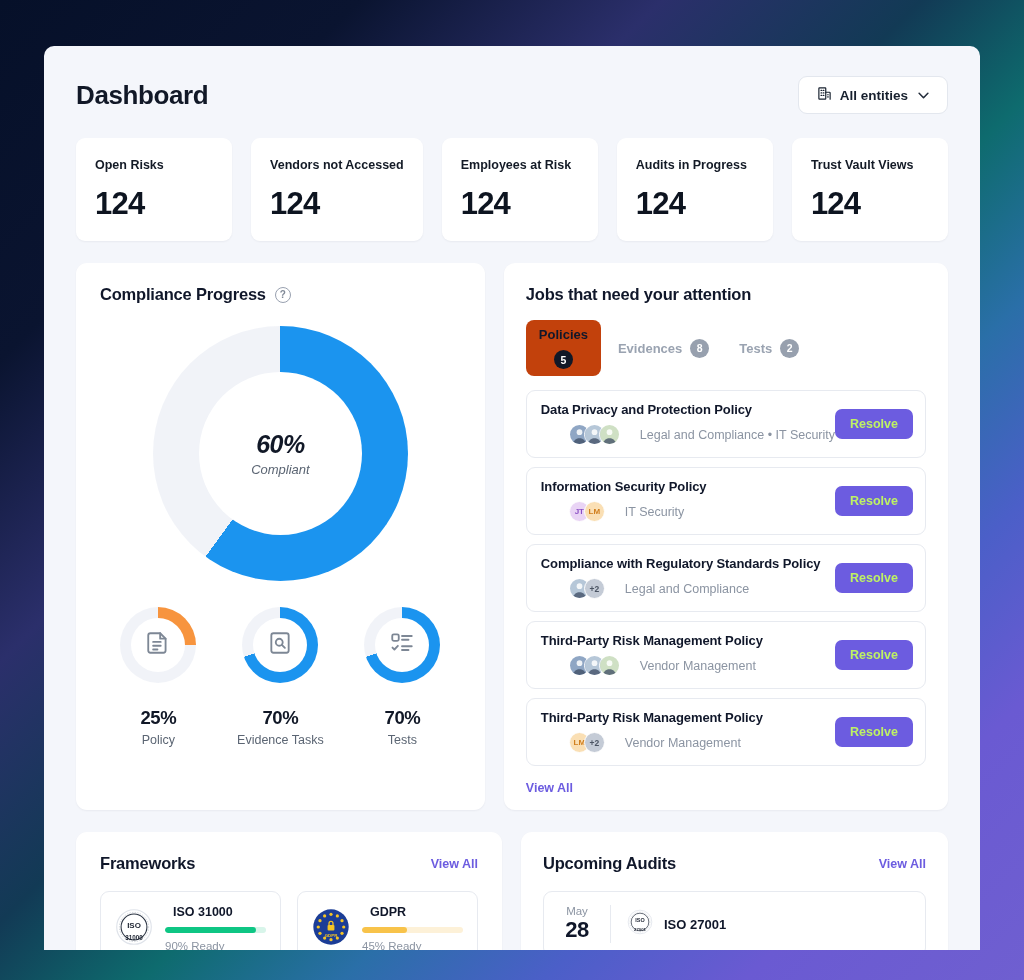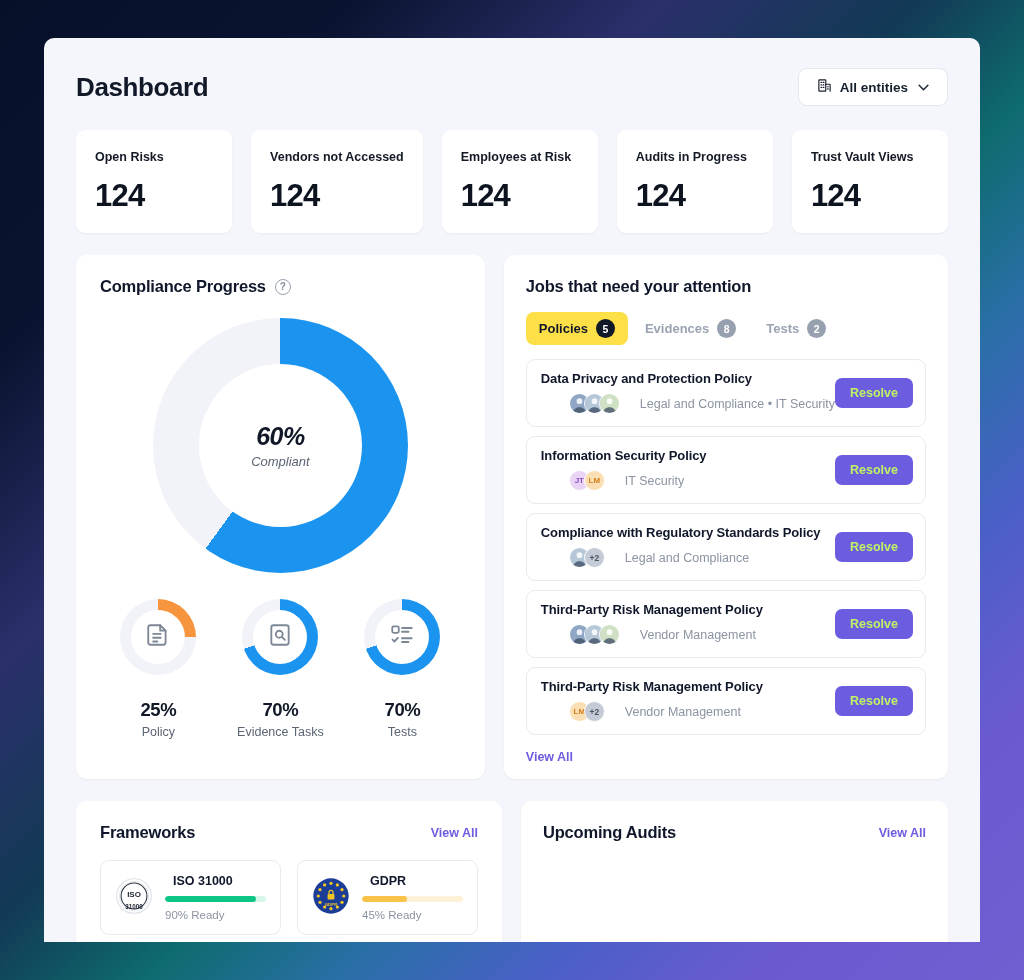--- a/index.html
+++ b/index.html
@@ -18,21 +18,21 @@
         #0e6b6e 56%,
         #2a6fa8 66%,
         #4b5fc8 76%,
         #6a5ad2 86%,
         #6f5fd0 100%);
     position: relative;
   }
   
   #app-window {
     position: absolute;
-    left: 44px; top: 38px;
+    left: 44px; top: 46px;
     width: 936px; height: 904px;
     background: #f4f6fb;
     border-radius: 10px 10px 0 0;
     overflow: hidden;
   }
   #page-scroll { padding: 30px 32px 0 32px; }
 
   
   .page-header {
     display: flex; align-items: center; justify-content: space-between;
@@ -132,21 +132,21 @@
   .gauge-label { margin-top: 4px; font-size: 12.5px; color: #5b6573; }
 
   
   .tabs { display: flex; align-items: center; gap: 4px; margin: 16px 0 14px 0; }
   .tab {
     display: flex; align-items: center; gap: 8px;
     padding: 7px 13px; border-radius: 8px;
     font-size: 13px; font-weight: bold; color: #9aa3b1;
     cursor: pointer; background: transparent;
   }
-  .tab.active { background: #fde047; color: #10172a; }
+  .tab.active { background: #c2410c; color: #10172a; flex-direction: column; }
   .tab-badge {
     min-width: 19px; height: 19px; padding: 0 5px;
     border-radius: 50px; background: #97a0ae; color: #ffffff;
     font-size: 10.5px; font-weight: bold;
     display: flex; align-items: center; justify-content: center;
   }
   .tab.active .tab-badge { background: #111827; }
 
   
   .job-row {
@@ -513,17 +513,36 @@
               </div>
             </div>
           </div>
       </div>
 
       <div class="card card-audits">
         <div class="card-head">
           <div class="card-title">Upcoming Audits</div>
           <a class="view-all" style="margin-top:0">View All</a>
         </div>
+        <div id="audit-list">
+            <div class="audit-item">
+              <div class="audit-date">
+                <div class="audit-month">May</div>
+                <div class="audit-day">28</div>
+              </div>
+              <div class="audit-div"></div>
+              <div class="audit-fw">
+                <div><svg width="26" height="26" viewBox="0 0 40 40">
+                    <circle cx="20" cy="20" r="18.2" fill="#ffffff" stroke="#dfe3ea" stroke-width="1.2"></circle>
+                    <circle cx="20" cy="20" r="13.6" fill="none" stroke="#2a3342" stroke-width="1.1"></circle>
+                    <circle cx="20" cy="20" r="15.4" fill="none" stroke="#aab2bf" stroke-width=".6" stroke-dasharray="1.4 1.4"></circle>
+                    <text x="20" y="20.6" text-anchor="middle" font-family="Liberation Sans, sans-serif" font-size="8.4" font-weight="bold" fill="#1d2432">ISO</text>
+                    <text x="20" y="33.4" text-anchor="middle" font-family="Liberation Sans, sans-serif" font-size="6.6" font-weight="bold" fill="#1d2432">27001</text>
+                  </svg></div>
+                <div class="audit-fw-name">ISO 27001</div>
+              </div>
+            </div>
+          </div>
       </div>
     </div>
 
   </div>
 </div>
 
 </body></html>

